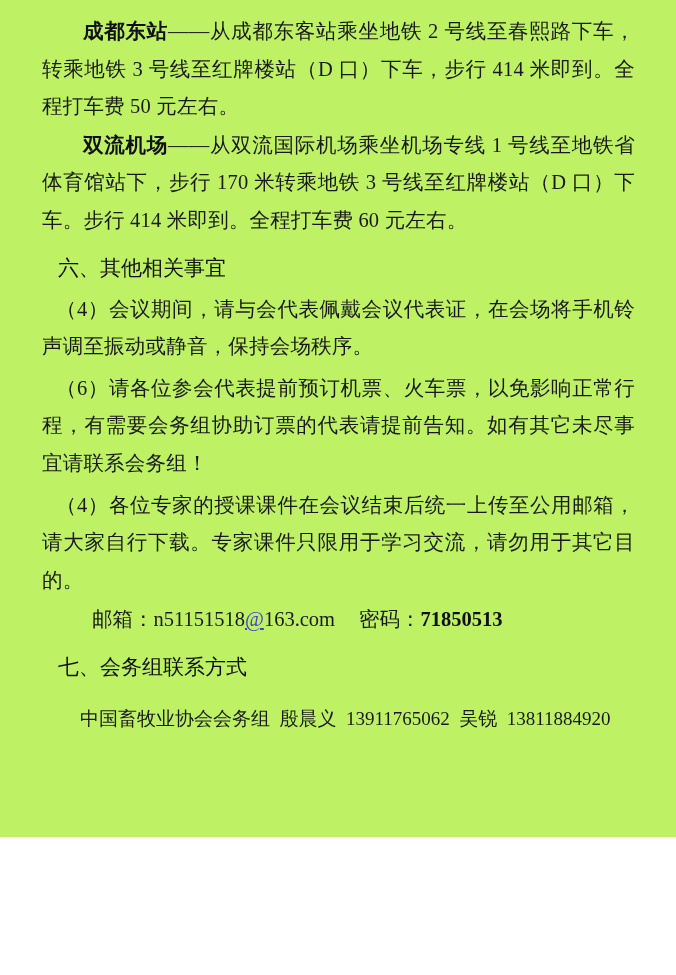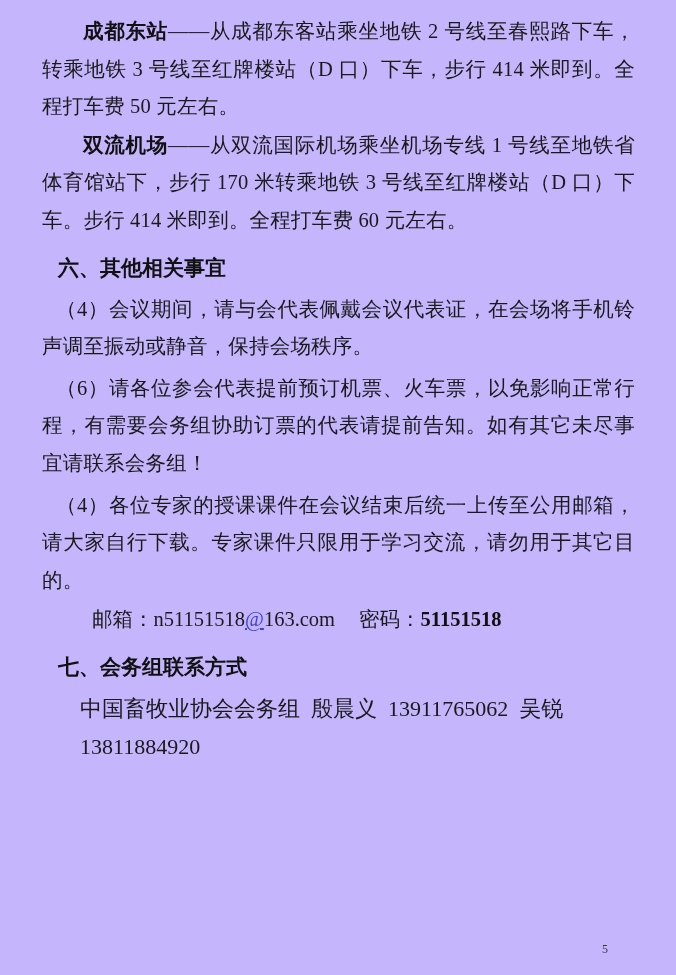--- a/index.html
+++ b/index.html
@@ -3,22 +3,22 @@
 <meta charset="utf-8">
 <style>
   html, body {
     margin: 0;
     padding: 0;
     background: #ffffff;
   }
   .page {
     position: relative;
     width: 676px;
-    height: 975px;
-    background: #c4b5fd;
+    height: 837px;
+    background: #bef264;
     overflow: hidden;
     font-family: "Liberation Serif", "DejaVu Serif", serif;
     color: #1a1a1a;
   }
   .content {
     padding: 12px 41px 0 42px; 
   }
   p.body-para {
     margin: 0;
     font-size: 20.5px;
@@ -29,21 +29,21 @@
   }
   .lead {
     font-family: "Liberation Sans", "DejaVu Sans", sans-serif;
     font-weight: 700;
     color: #111111;
   }
   h2.sec-heading {
     margin: 9px 0 0 0;
     padding-left: 16px;
     font-family: "Liberation Sans", "DejaVu Sans", sans-serif;
-    font-weight: 700;
+    font-weight: 400;
     font-size: 21px;
     line-height: 38px;
     color: #111111;
   }
   p.item {
     margin: 4px 0 0 0;
     font-size: 20.5px;
     line-height: 37.6px;
     text-align: justify;
     text-indent: 14px;
@@ -65,23 +65,23 @@
     text-decoration: underline;
   }
   .pw-label {
     margin-left: 24px;
   }
   .pw-value {
     font-weight: 700;
     color: #111111;
   }
   p.contact-line {
-    margin: 4px 0 0 0;
+    margin: 14px 0 0 0;
     padding-left: 38px;
-    font-size: 22px;
+    font-size: 19px;
     line-height: 37.6px;
     word-spacing: 0.25em;
   }
   .page-number {
     position: absolute;
     left: 602px;
     top: 942px;
     font-size: 12px;
     line-height: 14px;
     color: #3a3a3a;
@@ -100,21 +100,21 @@
 
     <h2 class="sec-heading">六、其他相关事宜</h2>
 
 
     <p class="item">（4）会议期间，请与会代表佩戴会议代表证，在会场将手机铃声调至振动或静音，保持会场秩序。</p>
 
     <p class="item">（6）请各位参会代表提前预订机票、火车票，以免影响正常行程，有需要会务组协助订票的代表请提前告知。如有其它未尽事宜请联系会务组！</p>
 
     <p class="item">（4）各位专家的授课课件在会议结束后统一上传至公用邮箱，请大家自行下载。专家课件只限用于学习交流，请勿用于其它目的。</p>
 
-    <p class="mail-line"><span>邮箱：</span><span class="email-link"><span>n51151518</span><span class="email-at">@</span><span>163.com</span></span><span class="pw-label">密码：</span><span class="pw-value">51151518</span></p>
+    <p class="mail-line"><span>邮箱：</span><span class="email-link"><span>n51151518</span><span class="email-at">@</span><span>163.com</span></span><span class="pw-label">密码：</span><span class="pw-value">71850513</span></p>
 
     <h2 class="sec-heading">七、会务组联系方式</h2>
 
     <p class="contact-line">中国畜牧业协会会务组 殷晨义 13911765062 吴锐 13811884920</p>
 
   </div>
 
   <div class="page-number">5</div>
 </div>
 

